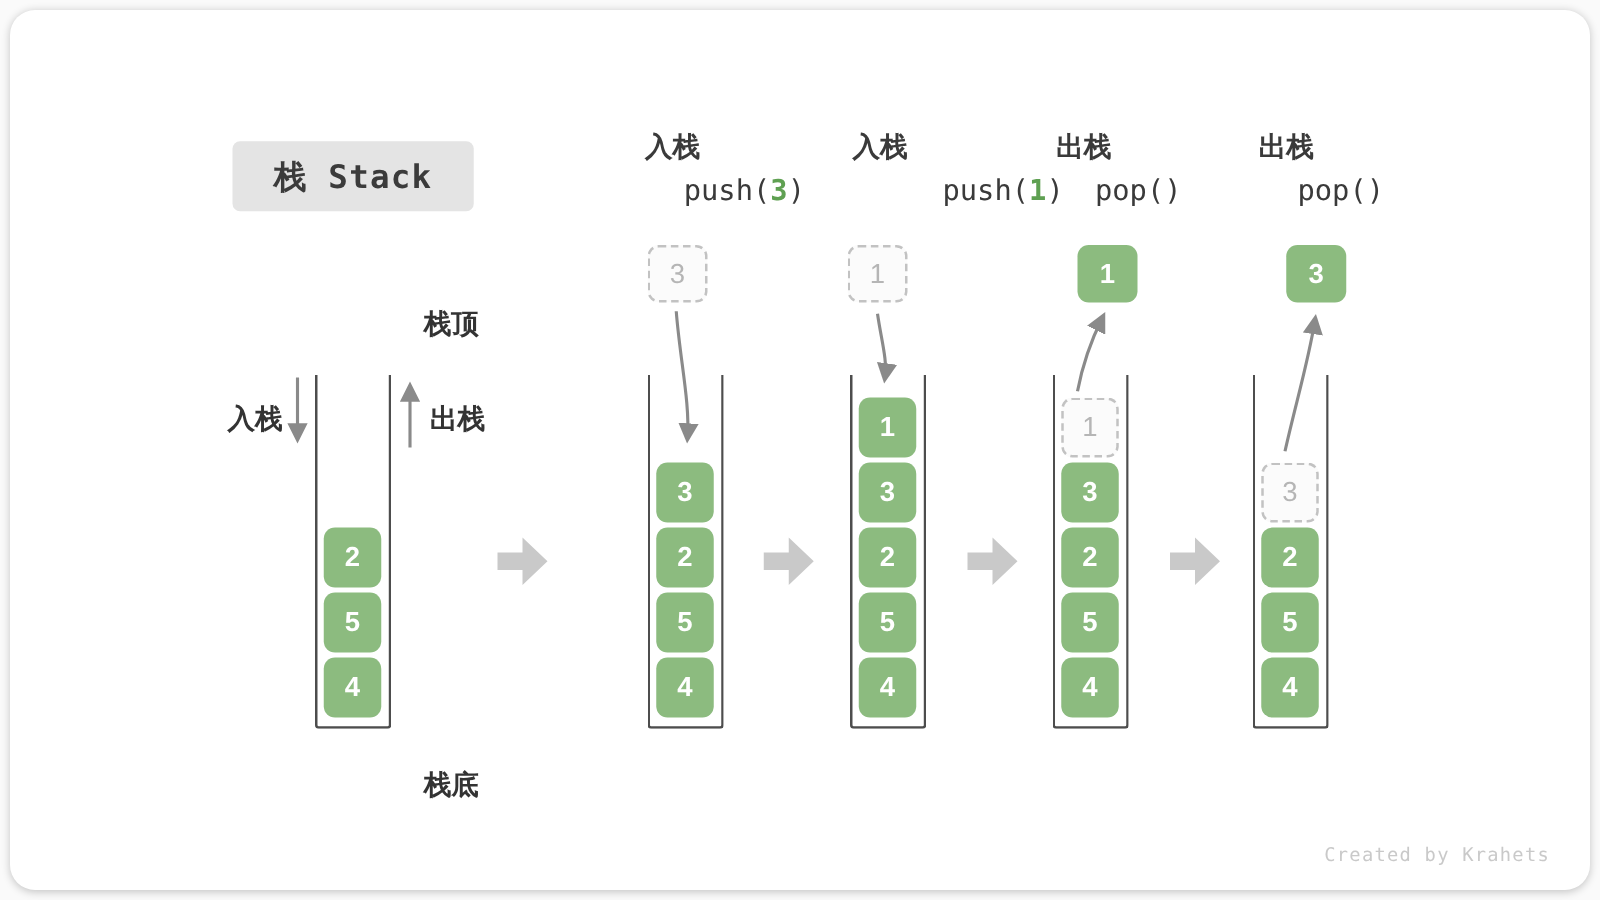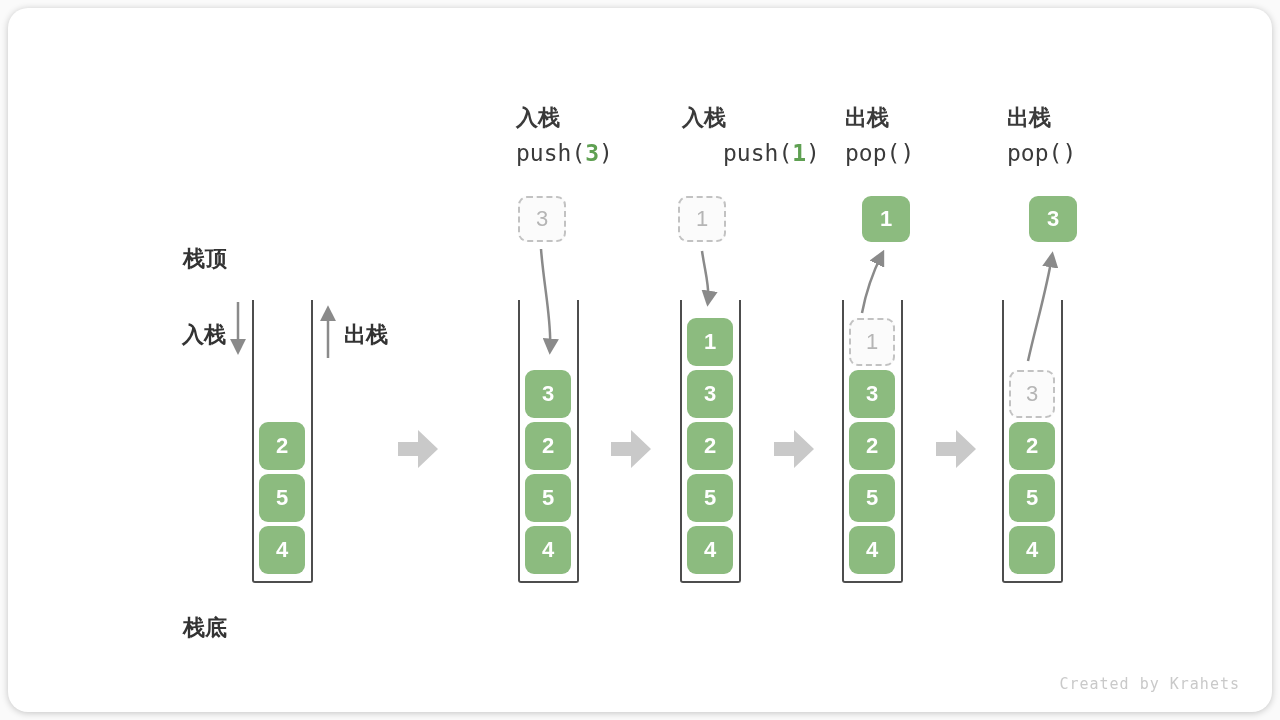--- a/index.html
+++ b/index.html
@@ -16,22 +16,22 @@
   #title-box {
     left: 186px; top: 113px; width: 193px; height: 56px;
     background: var(--title_bg, #e4e4e4); border-radius: 6px;
     display: flex; align-items: center; justify-content: center;
     font-family: "DejaVu Sans Mono", monospace;
     font-size: 26px; font-weight: 600; color: #3b3b3b; letter-spacing: 1px;
   }
 
   
   .cjk-label { font-size: 22px; font-weight: bold; color: #333333; }
-  #label-stack-top    { left: 183px; top: 244px; width: 200px; text-align: left; }
-  #label-stack-bottom { left: 183px; top: 613px; width: 200px; text-align: left; }
+  #label-stack-top    { left: 183px; top: 244px; width: 200px; text-align: right; }
+  #label-stack-bottom { left: 183px; top: 613px; width: 200px; text-align: right; }
   #label-push-side    { left: 126px; top: 320px; width: 100px; text-align: right; }
   #label-pop-side     { left: 344px; top: 320px; width: 100px; text-align: left; }
 
   
   .stack-container {
     width: 61px; height: 283px; top: 300px;
     border-left: 2px solid var(--container_line, #4d4d4d);
     border-right: 2px solid var(--container_line, #4d4d4d);
     border-bottom: 2px solid var(--container_line, #4d4d4d);
     border-radius: 0 0 3px 3px;
@@ -59,38 +59,39 @@
   .float-box.dashed {
     background: #fbfbfb; color: var(--dashed_text, #b5b5b5);
     border: 2px dashed var(--dashed_border, #c2c2c2); font-weight: 500;
   }
   .float-box.green { background: var(--green, #8cbb7f); color: #ffffff; font-weight: bold; }
 
   
   .op-label { top: 103px; font-size: 22px; font-weight: bold; color: #3a3a3a; white-space: nowrap; }
   .code-label {
     top: 140px; font-family: "DejaVu Sans Mono", monospace;
-    font-size: 23px; color: #3a3a3a; white-space: nowrap;
+    font-size: 23px; color: #3a3a3a; white-space: nowrap; margin-left: 31px;
   }
   .code-label .arg { color: var(--accent_green, #5fa052); font-weight: bold; }
 
   #svg-overlay { position: absolute; left: 0; top: 0; pointer-events: none; }
 
   #watermark {
     right: 40px; top: 675px;
     font-family: "DejaVu Sans Mono", monospace;
     font-size: 15px; color: var(--watermark, #c9c9c9); letter-spacing: 1px;
   }
 </style>
 </head>
 <body>
 
 <div id="canvas">
   <div id="card"></div>
 
+  <div class="abs" id="title-box">栈 Stack</div>
 
   <div class="abs cjk-label" id="label-stack-top">栈顶</div>
   <div class="abs cjk-label" id="label-stack-bottom">栈底</div>
   <div class="abs cjk-label" id="label-push-side">入栈</div>
   <div class="abs cjk-label" id="label-pop-side">出栈</div>
 
   <div class="abs stack-container" style="left:252px"></div>
   <div class="abs stack-container" style="left:518px"></div>
   <div class="abs stack-container" style="left:680px"></div>
   <div class="abs stack-container" style="left:842px"></div>

